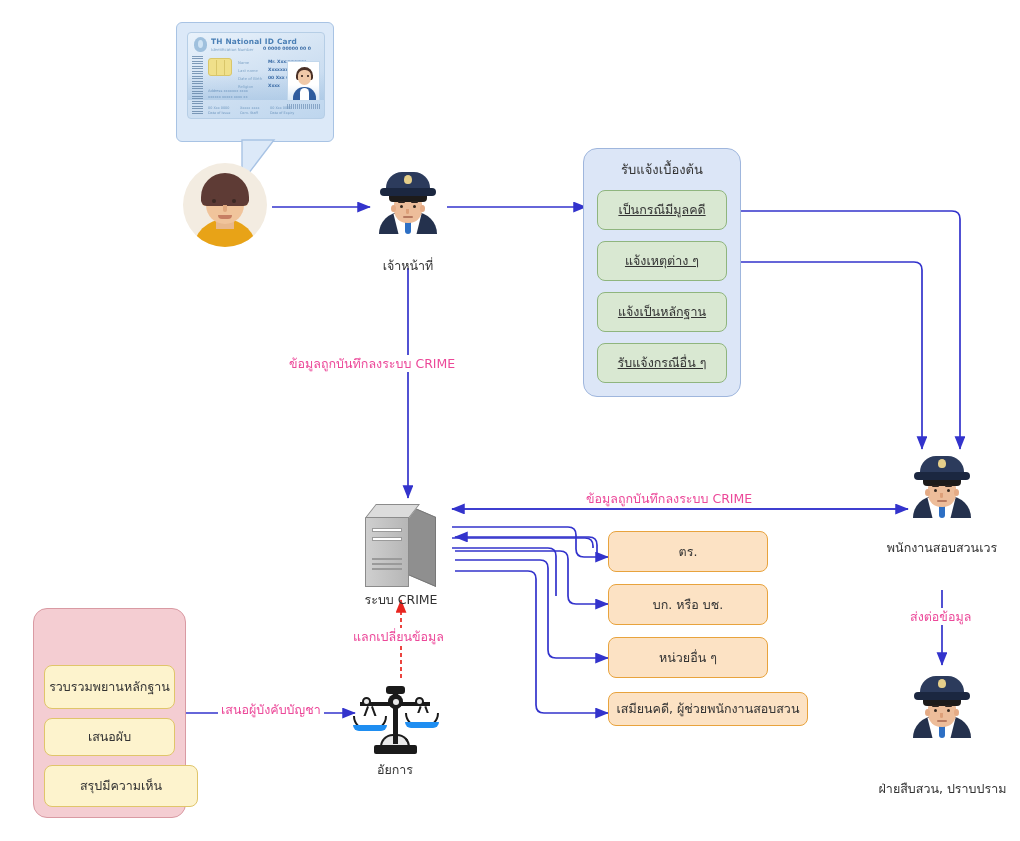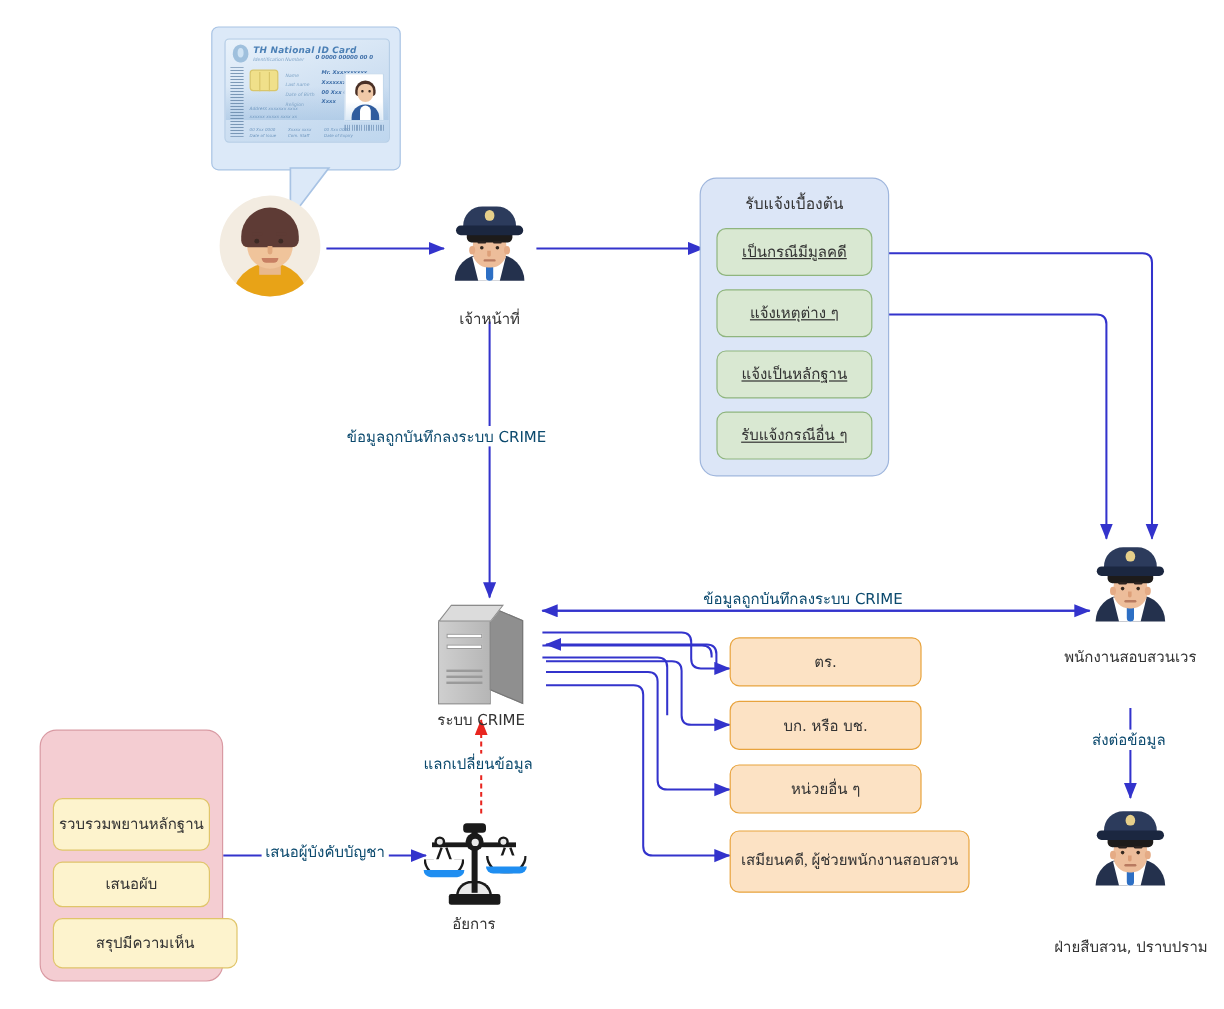--- a/index.html
+++ b/index.html
@@ -23,21 +23,21 @@
     color: #333333;
     font-size: 12.5px;
     line-height: 1.25;
     white-space: nowrap;
   }
 
   
   .edge-label {
     position: absolute;
     font-size: 12.5px;
-    color: #0c4a6e;
+    color: #ec4899;
     background: #ffffff;
     padding: 1px 3px;
     white-space: nowrap;
     line-height: 1.2;
     text-align: center;
   }
 
   
   .group-box {
     position: absolute;
@@ -96,21 +96,20 @@
   }
 
   
   #idcard-wrap {
     position: absolute;
     left: 176px; top: 22px;
     width: 158px; height: 120px;
     background: #dce9f8;
     border: 1.4px solid #a8c3e4;
     border-radius: 6px;
-    font-style: italic;
   }
   .card-inner {
     position: absolute;
     left: 10px; top: 9px;
     width: 138px; height: 87px;
     border-radius: 4px;
     background: linear-gradient(160deg,#e9f2fb 0%,#cfe0f2 55%,#bed6ee 100%);
     border: 1px solid #b6cee6;
     overflow: hidden;
   }
@@ -483,21 +482,21 @@
 
   <div class="item-box item-orange" style="left:608px; top:531px; width:160px; height:41px;">
     <span>ตร.</span>
   </div>
   <div class="item-box item-orange" style="left:608px; top:584px; width:160px; height:41px;">
     <span>บก. หรือ บช.</span>
   </div>
   <div class="item-box item-orange" style="left:608px; top:637px; width:160px; height:41px;">
     <span>หน่วยอื่น ๆ</span>
   </div>
-  <div class="item-box item-orange" style="left:608px; top:692px; width:200px; height:52px;font-family:Liberation Serif, serif;">
+  <div class="item-box item-orange" style="left:608px; top:692px; width:200px; height:34px;">
     <span>เสมียนคดี, ผู้ช่วยพนักงานสอบสวน</span>
   </div>
 
   <div class="group-box group-pink" style="left:33px; top:608px; width:153px; height:210px;"></div>
   <div class="item-box item-yellow" style="left:44px; top:665px; width:131px; height:44px;">
     <span>รวบรวมพยานหลักฐาน</span>
   </div>
   <div class="item-box item-yellow" style="left:44px; top:718px; width:131px; height:38px;">
     <span>เสนอผับ</span>
   </div>

